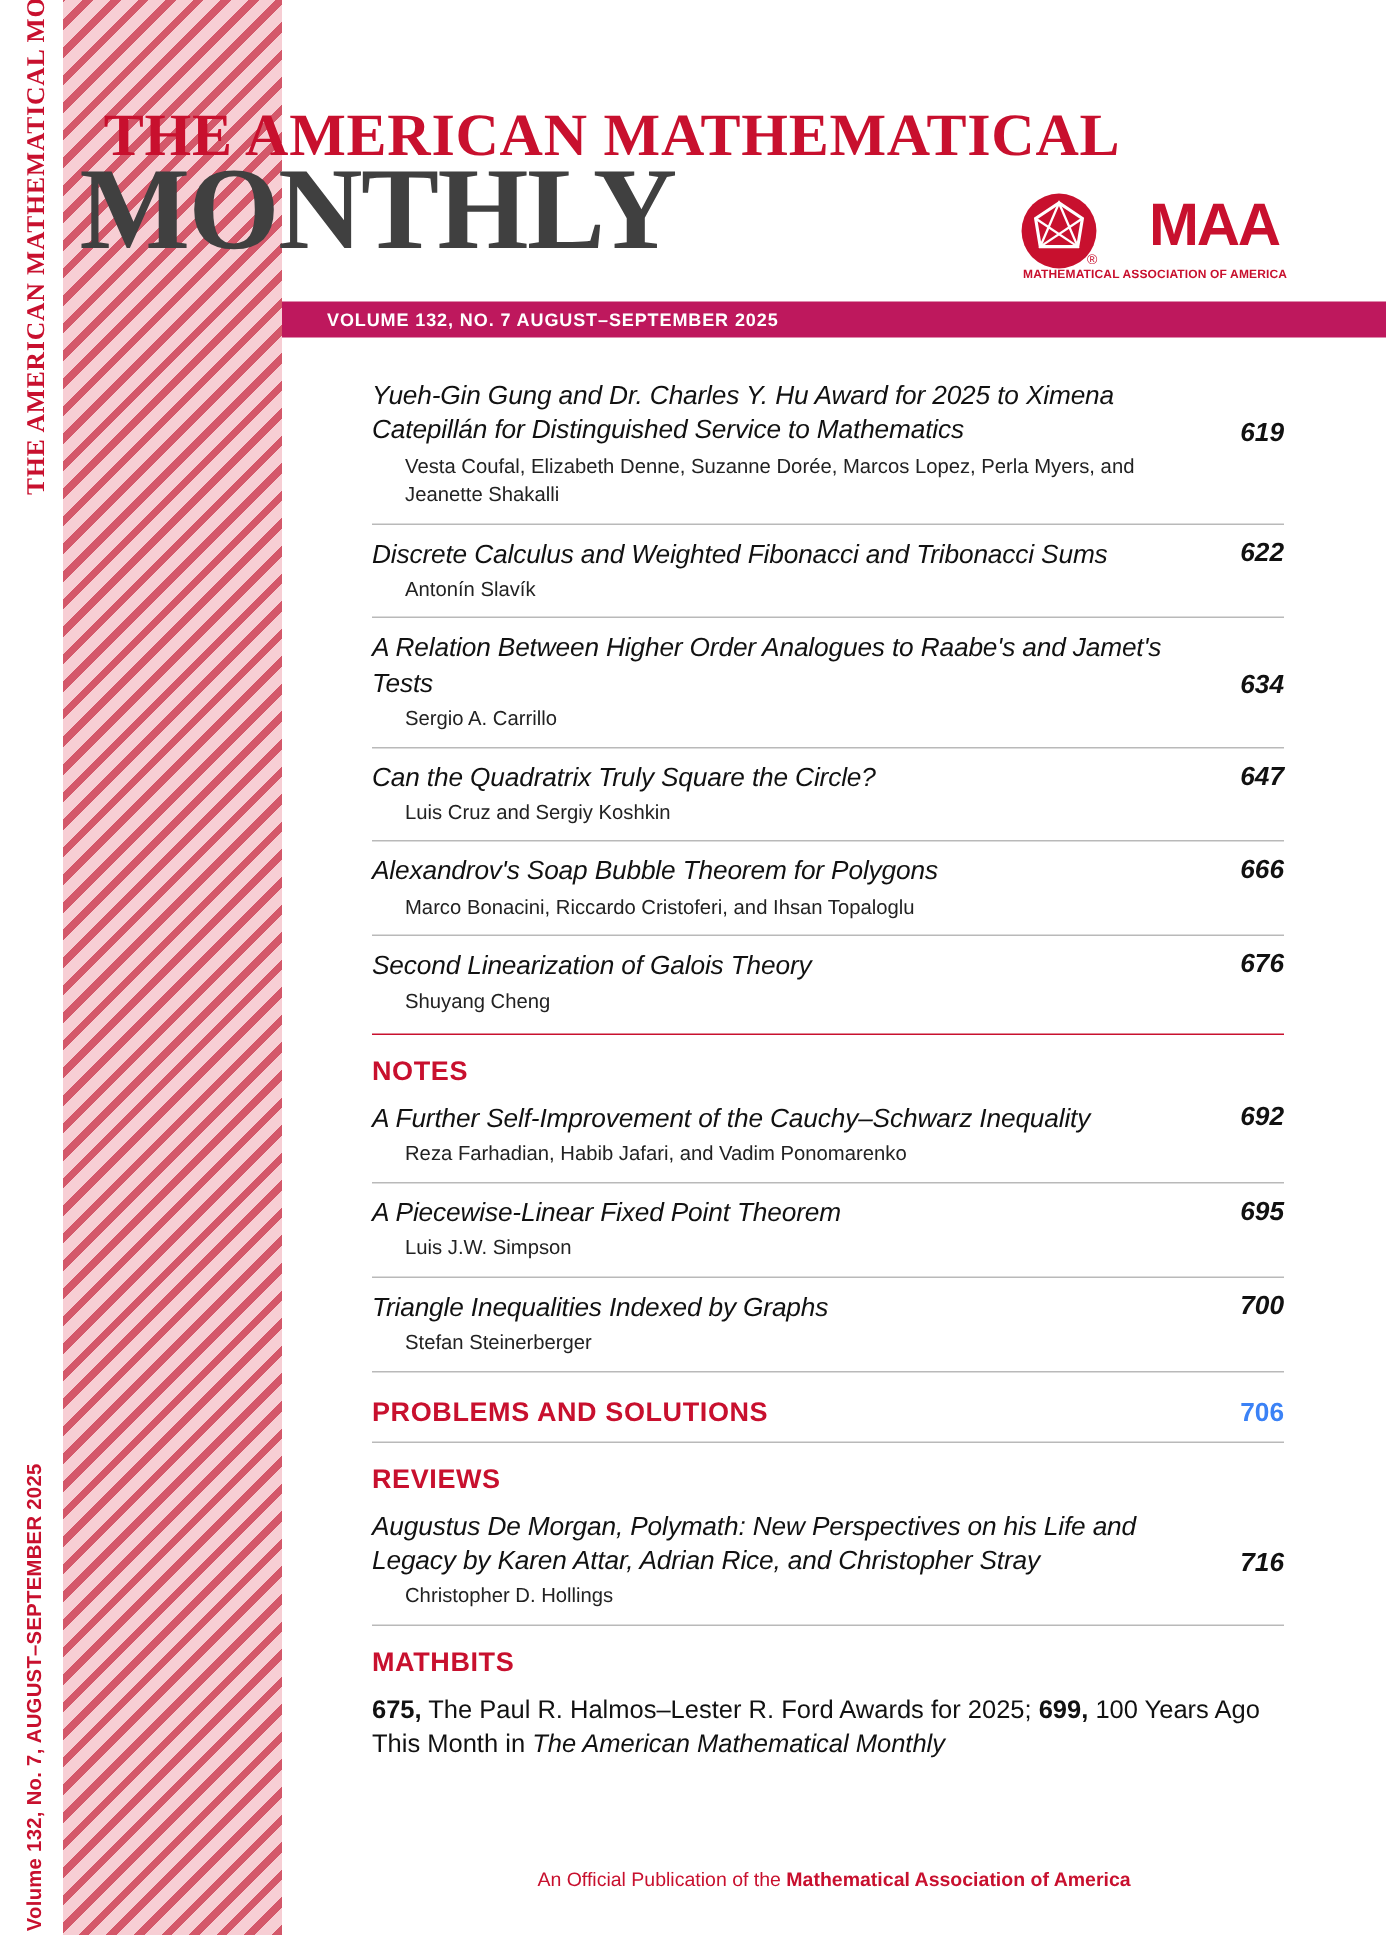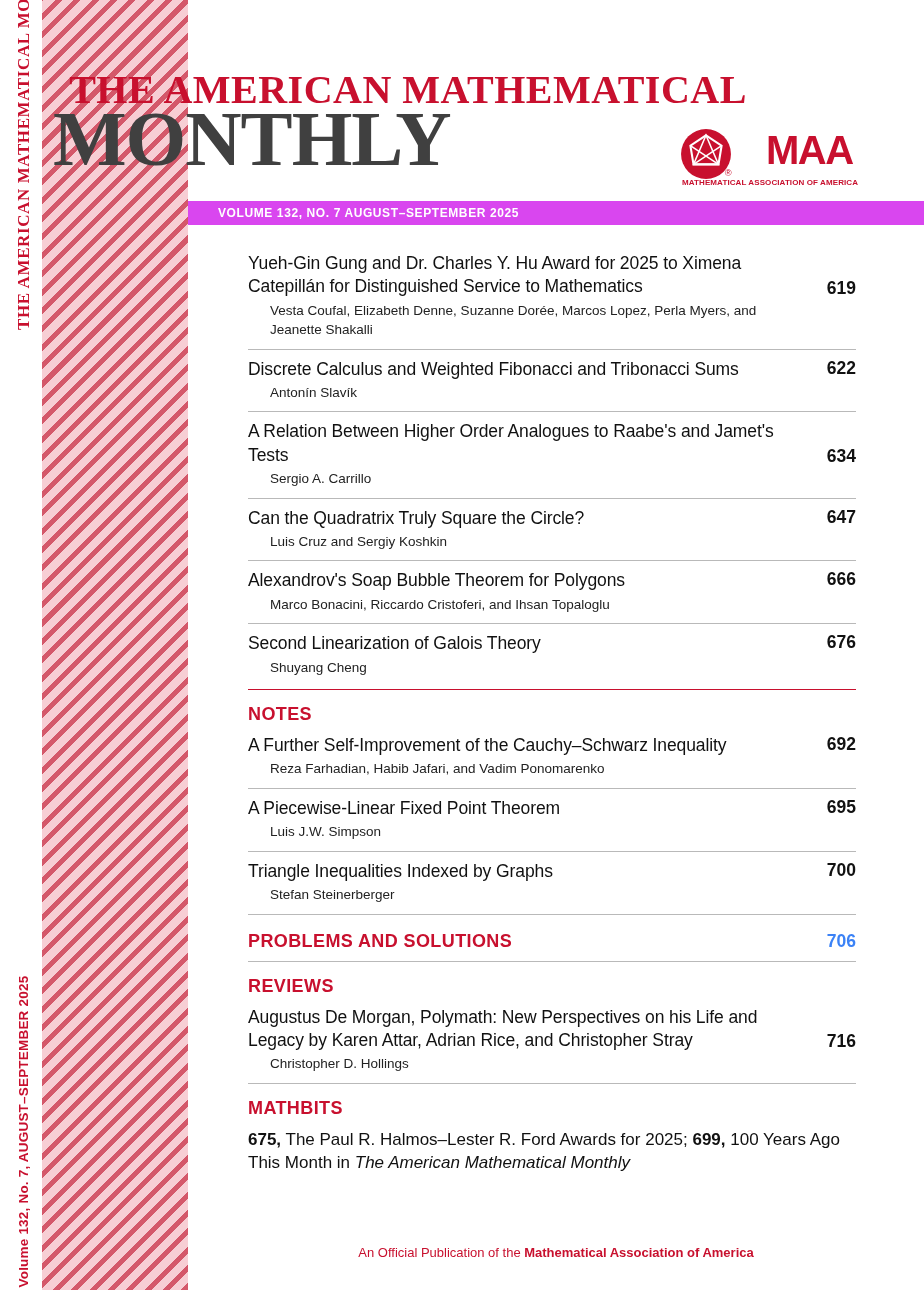--- a/index.html
+++ b/index.html
@@ -150,21 +150,21 @@
     color: #c8102e;
     white-space: nowrap;
   }
 
   .volume-bar {
     position: absolute;
     left: 188px;
     top: 201px;
     right: 0;
     height: 24px;
-    background: #d946ef;
+    background: #be185d;
   }
   .volume-text {
     position: absolute;
     left: 30px;
     top: 5px;
     font-family: "Liberation Sans", sans-serif;
     font-weight: bold;
     font-size: 12px;
     letter-spacing: 0.6px;
     color: #ffffff;
@@ -180,20 +180,21 @@
   }
 
   .entry {
     position: relative;
     margin-bottom: 8px;
   }
   .entry-row {
     display: flex;
     align-items: flex-start;
     justify-content: space-between;
+    font-style: italic;
   }
   .entry-title {
     font-family: "Liberation Sans", sans-serif;
     font-size: 17.5px;
     font-weight: normal;
     color: #111111;
     line-height: 1.33;
     flex: 1 1 auto;
     padding-right: 14px;
     letter-spacing: -0.1px;

